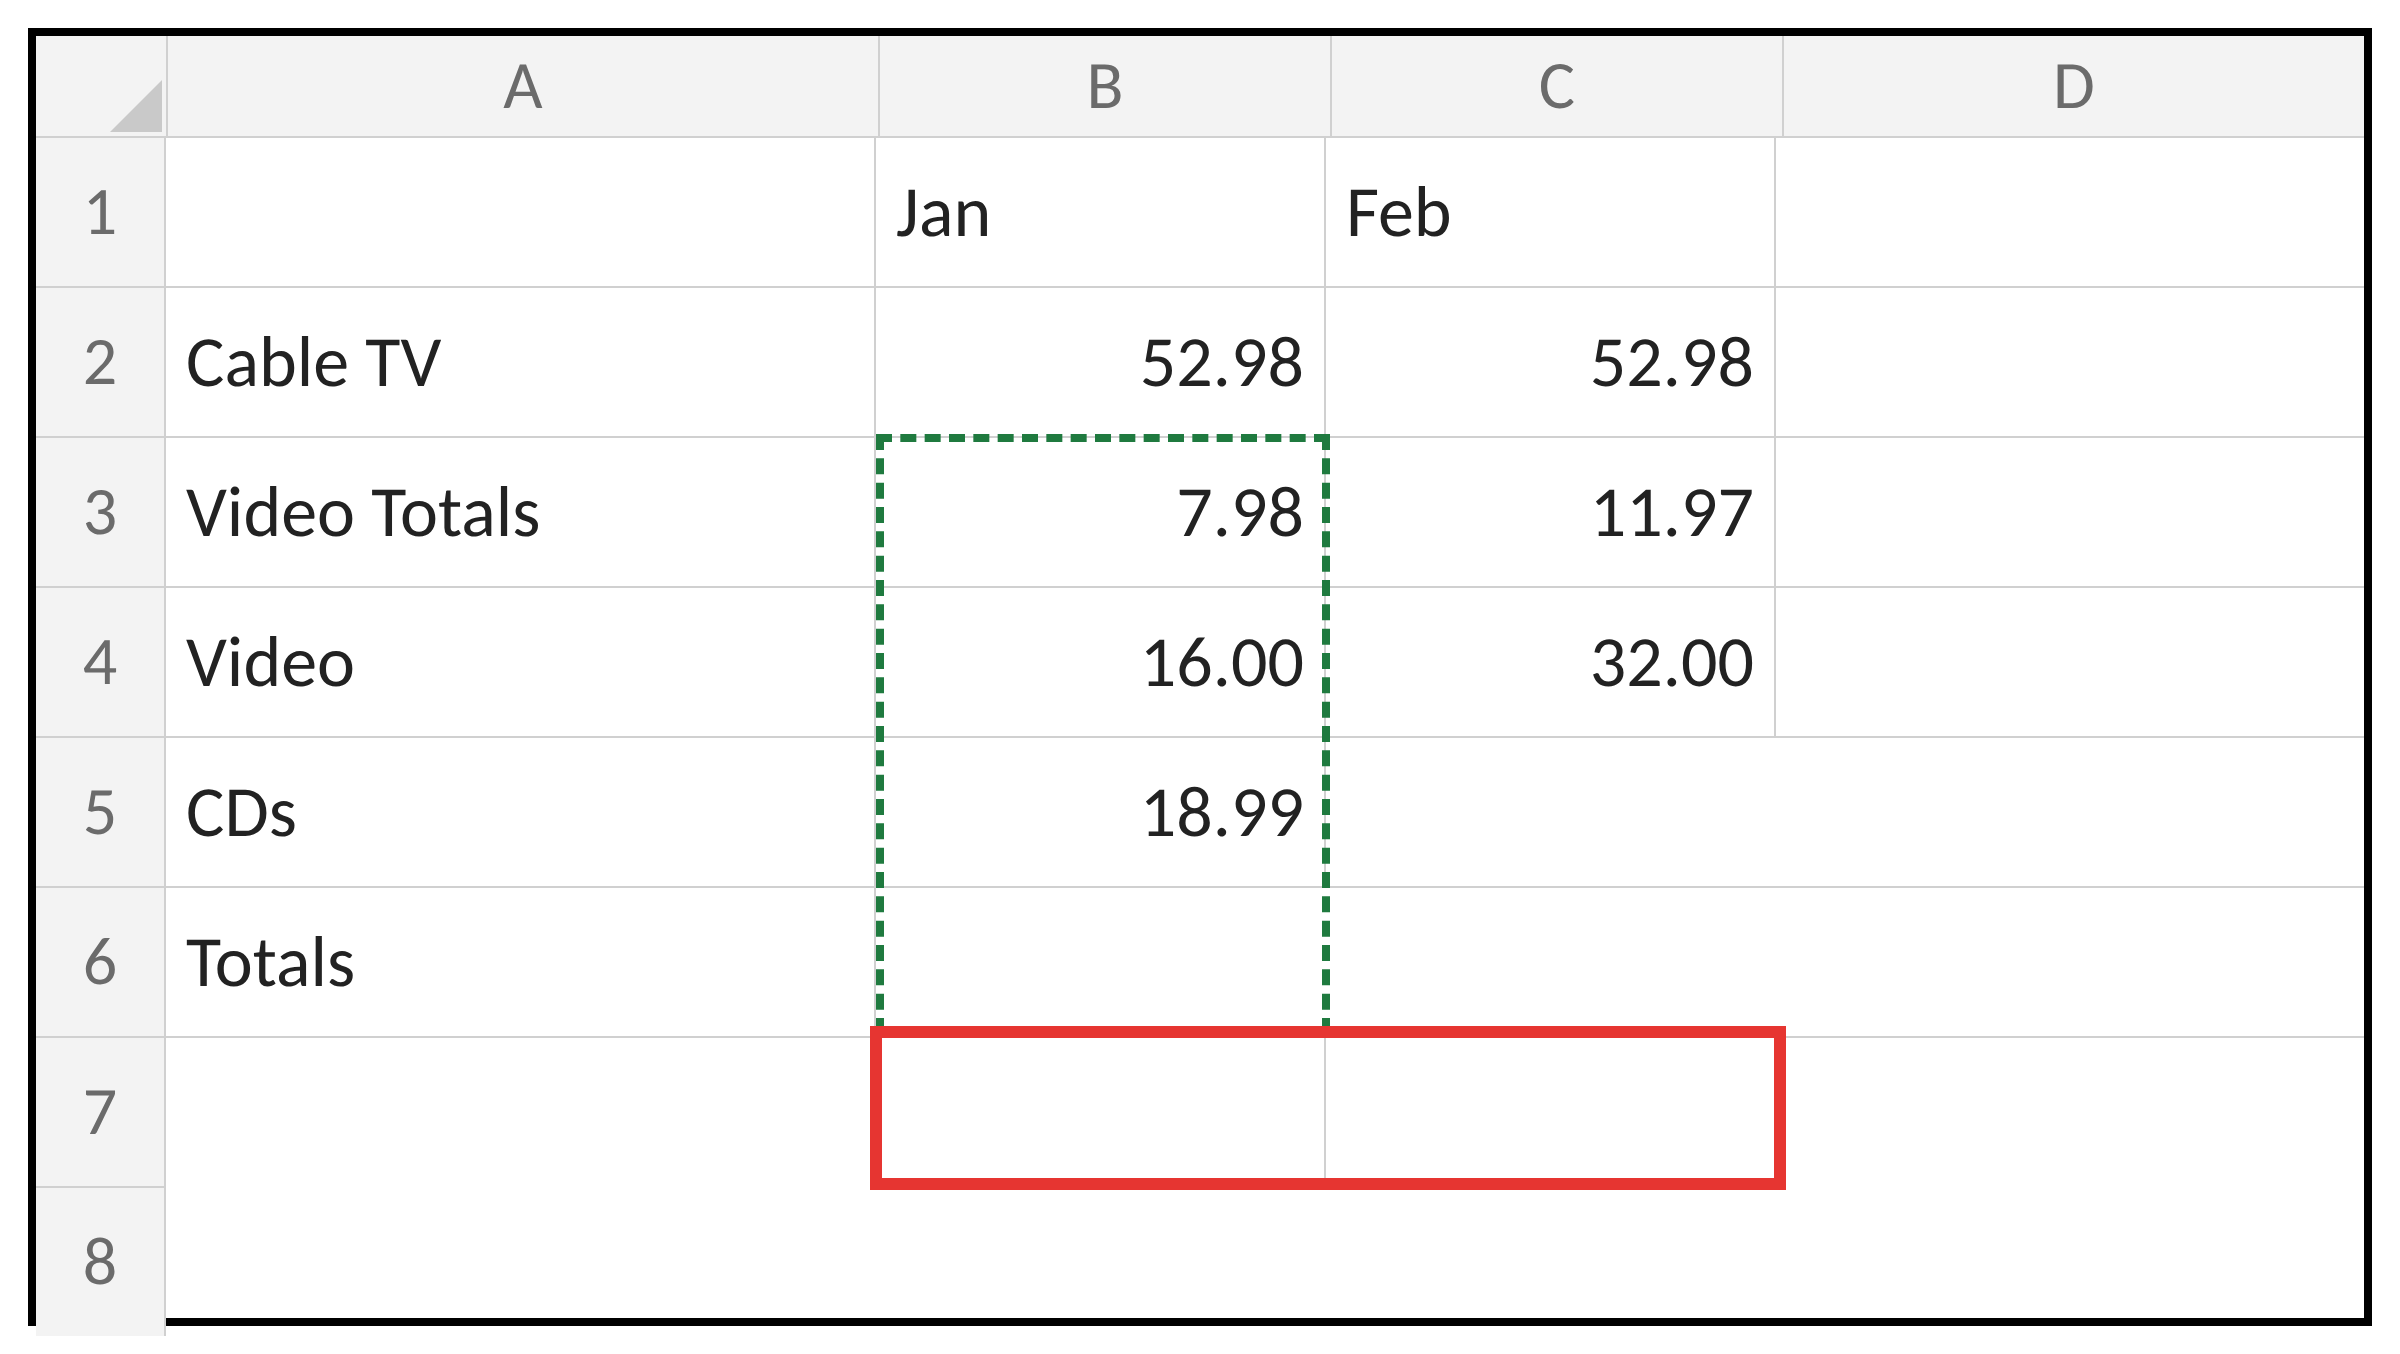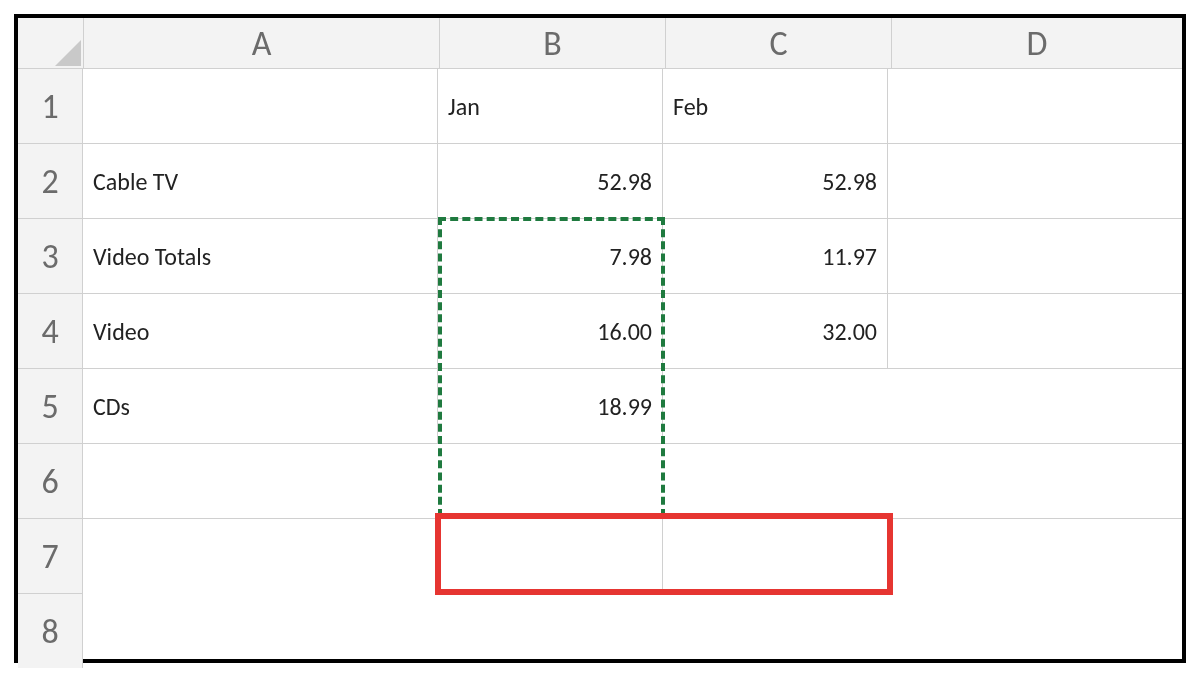--- a/index.html
+++ b/index.html
@@ -76,21 +76,21 @@
     position: relative;
     flex: 1;
   }
   .row {
     display: flex;
     height: 74px;
     border-bottom: 1px solid #d0d0d0;
   }
   .cell {
     border-right: 1px solid #d0d0d0;
-    font-size: 24px;
+    font-size: 36px;
     color: #222;
     padding: 0 10px;
     display: flex;
     align-items: center;
     box-sizing: border-box;
   }
   .cA { width: 355px; }
   .cB { width: 225px; justify-content: flex-end; }
   .cC { width: 225px; justify-content: flex-end; }
   .cD { flex: 1; border-right: none; }
@@ -174,20 +174,21 @@
         <div class="cell cD"></div>
       </div>
 
       <div class="row">
         <div class="cell cA">CDs</div>
         <div class="cell cB">18.99</div>
         <div class="cell cD"></div>
       </div>
 
       <div class="row">
+        <div class="cell cA">Totals</div>
         <div class="cell cD"></div>
       </div>
 
       <div class="row" style="border-bottom:none">
         <div class="cell cA"></div>
         <div class="cell cB"></div>
         <div class="cell cC"></div>
         <div class="cell cD"></div>
       </div>
 

